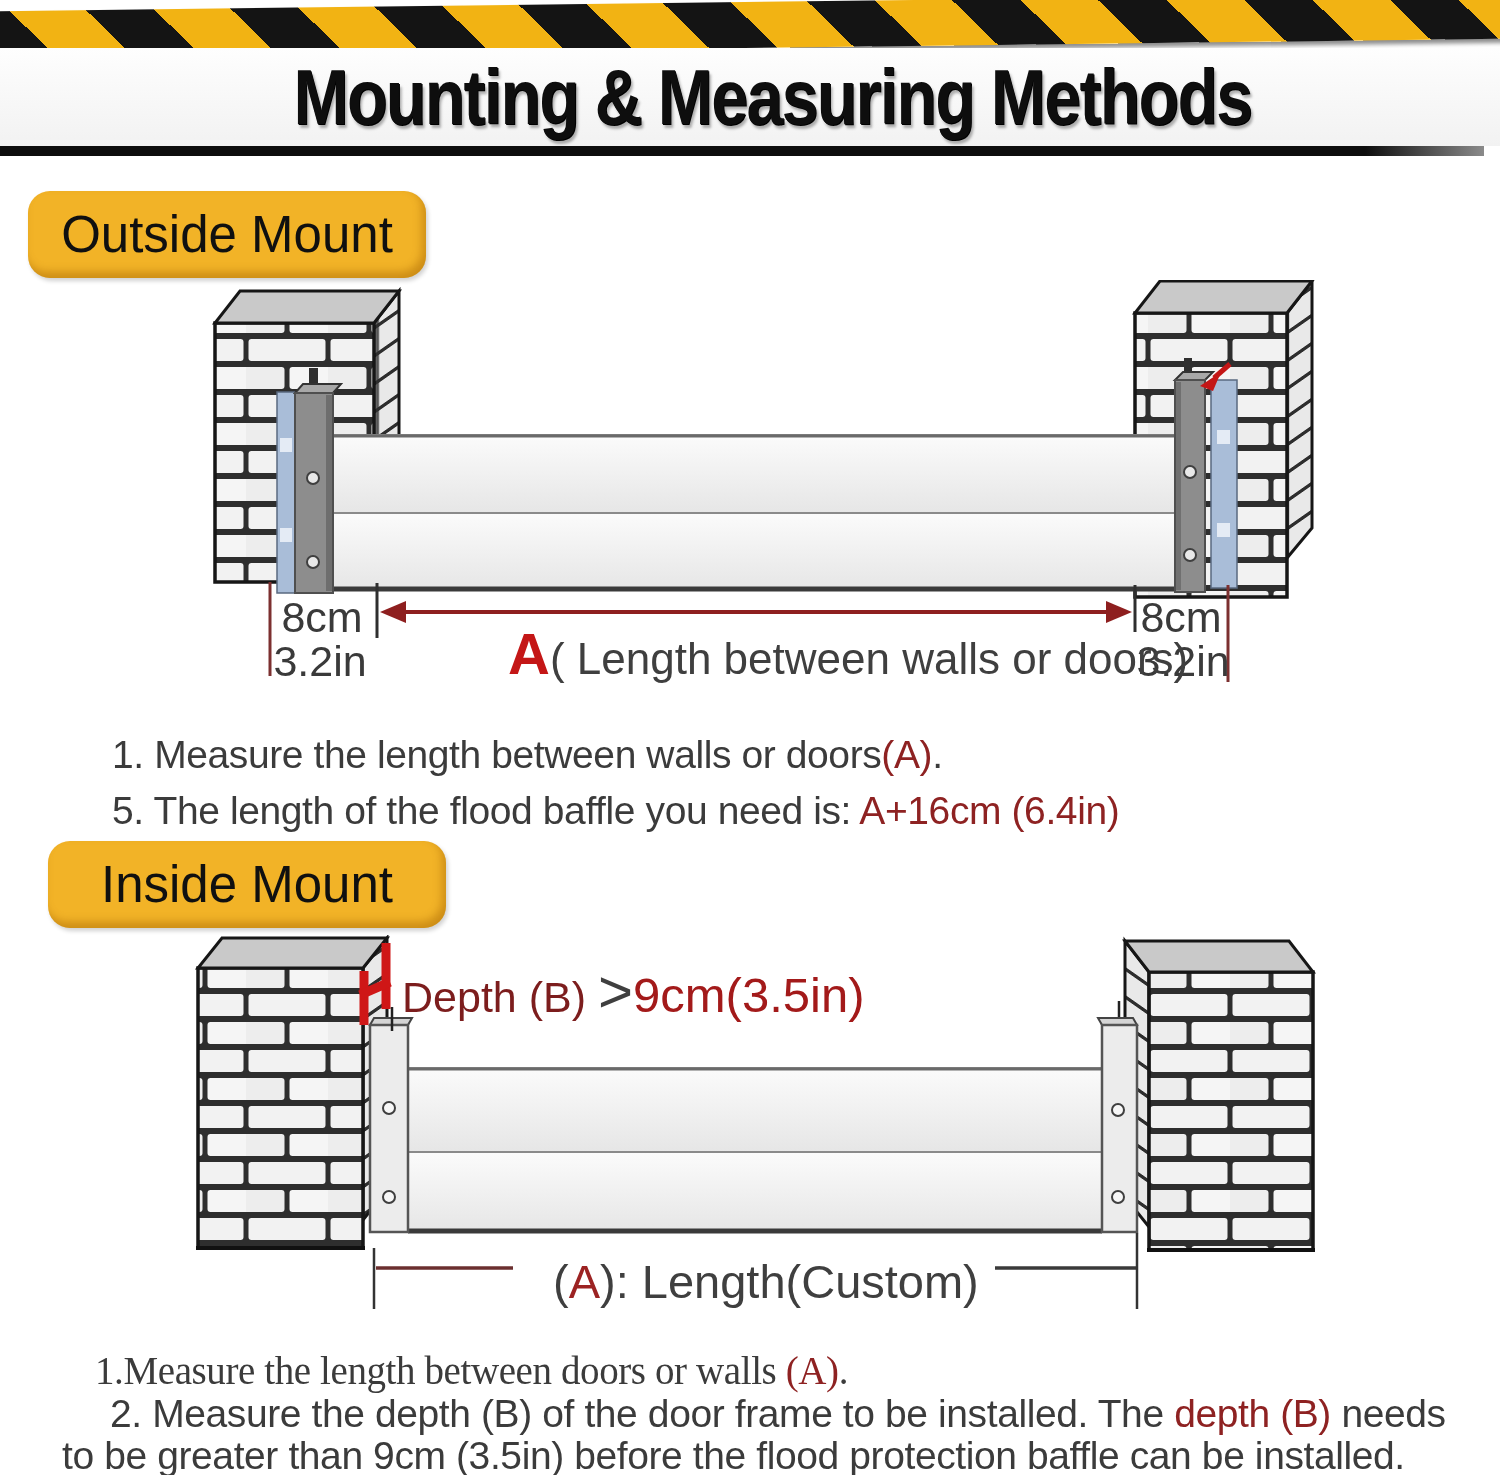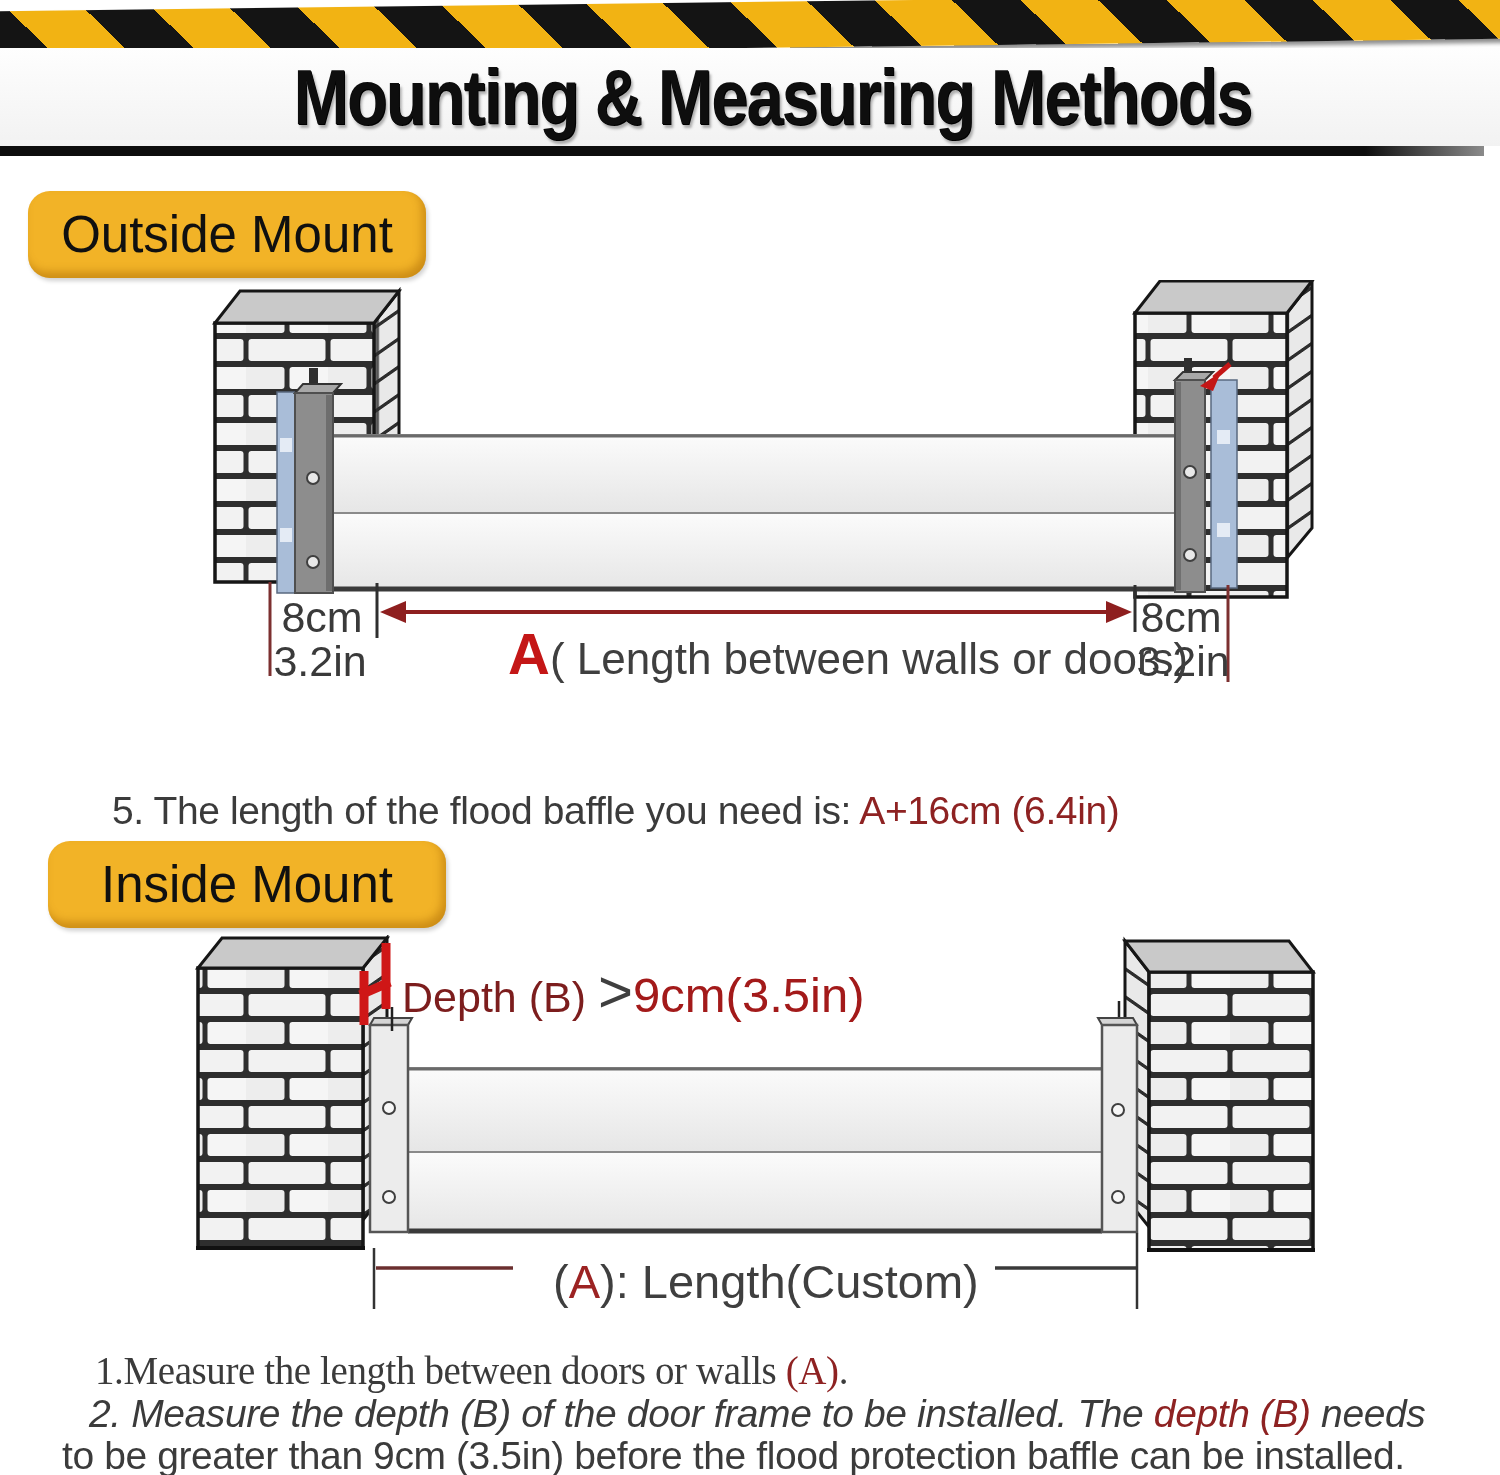--- a/index.html
+++ b/index.html
@@ -120,20 +120,23 @@
       <polygon points="380,332 406,321 406,343" fill="#8e1f1f"></polygon>
       <polygon points="1132,332 1106,321 1106,343" fill="#8e1f1f"></polygon>
       <text x="322" y="352" font-size="43" fill="#3a3a3a" text-anchor="middle">8cm</text>
       <text x="320" y="396" font-size="43" fill="#3a3a3a" text-anchor="middle">3.2in</text>
       <text x="1181" y="352" font-size="43" fill="#3a3a3a" text-anchor="middle">8cm</text>
       <text x="1183" y="396" font-size="43" fill="#3a3a3a" text-anchor="middle">3.2in</text>
       <text x="508" y="394"><tspan font-size="58" font-weight="bold" fill="#c41616">A</tspan><tspan font-size="44" fill="#3f3f3f">( Length between walls or doors)</tspan></text>
     </g>
   </svg>
 
+  <div class="step-line" style="left:112px;top:733px;">
+    <span>1. Measure the length between walls or doors</span><span class="hl">(A)</span><span>.</span>
+  </div>
   <div class="step-line" style="left:112px;top:789px;">
     <span>5. The length of the flood baffle you need is: </span><span class="hl">A+16cm (6.4in)</span>
   </div>
 
   <div class="badge inside">
     <span>Inside Mount</span>
   </div>
 
   <svg id="svg-inside" width="1500" height="400" viewBox="0 0 1500 400">
     <defs>
@@ -207,20 +210,20 @@
       <line x1="376" y1="333" x2="513" y2="333" stroke="#6b2f2f" stroke-width="3.5"></line>
       <line x1="995" y1="333" x2="1136" y2="333" stroke="#3a3a3a" stroke-width="3.5"></line>
       <line x1="1137" y1="298" x2="1137" y2="374" stroke="#333" stroke-width="2.5"></line>
       <text x="553" y="363"><tspan font-size="47" fill="#3f3f3f">(</tspan><tspan font-size="47" fill="#9c2323">A</tspan><tspan font-size="47" fill="#3f3f3f">): Length(Custom)</tspan></text>
     </g>
   </svg>
 
   <div class="step-line" style="left:95px;top:1348px;font-family:Liberation Serif, serif;">
     <span>1.Measure the length between doors or walls </span><span class="hl">(A)</span><span>.</span>
   </div>
-  <div class="step-line" style="left:89px;top:1392px;font-style:italic;">
+  <div class="step-line" style="left:110px;top:1392px;">
     <span>2. Measure the depth (B) of the door frame to be installed. The </span><span class="hl">depth (B)</span><span> needs</span>
   </div>
   <div class="step-line" style="left:62px;top:1434px;">
     <span>to be greater than 9cm (3.5in) before the flood protection baffle can be installed.</span>
   </div>
 
 </div>
 
 </body></html>

